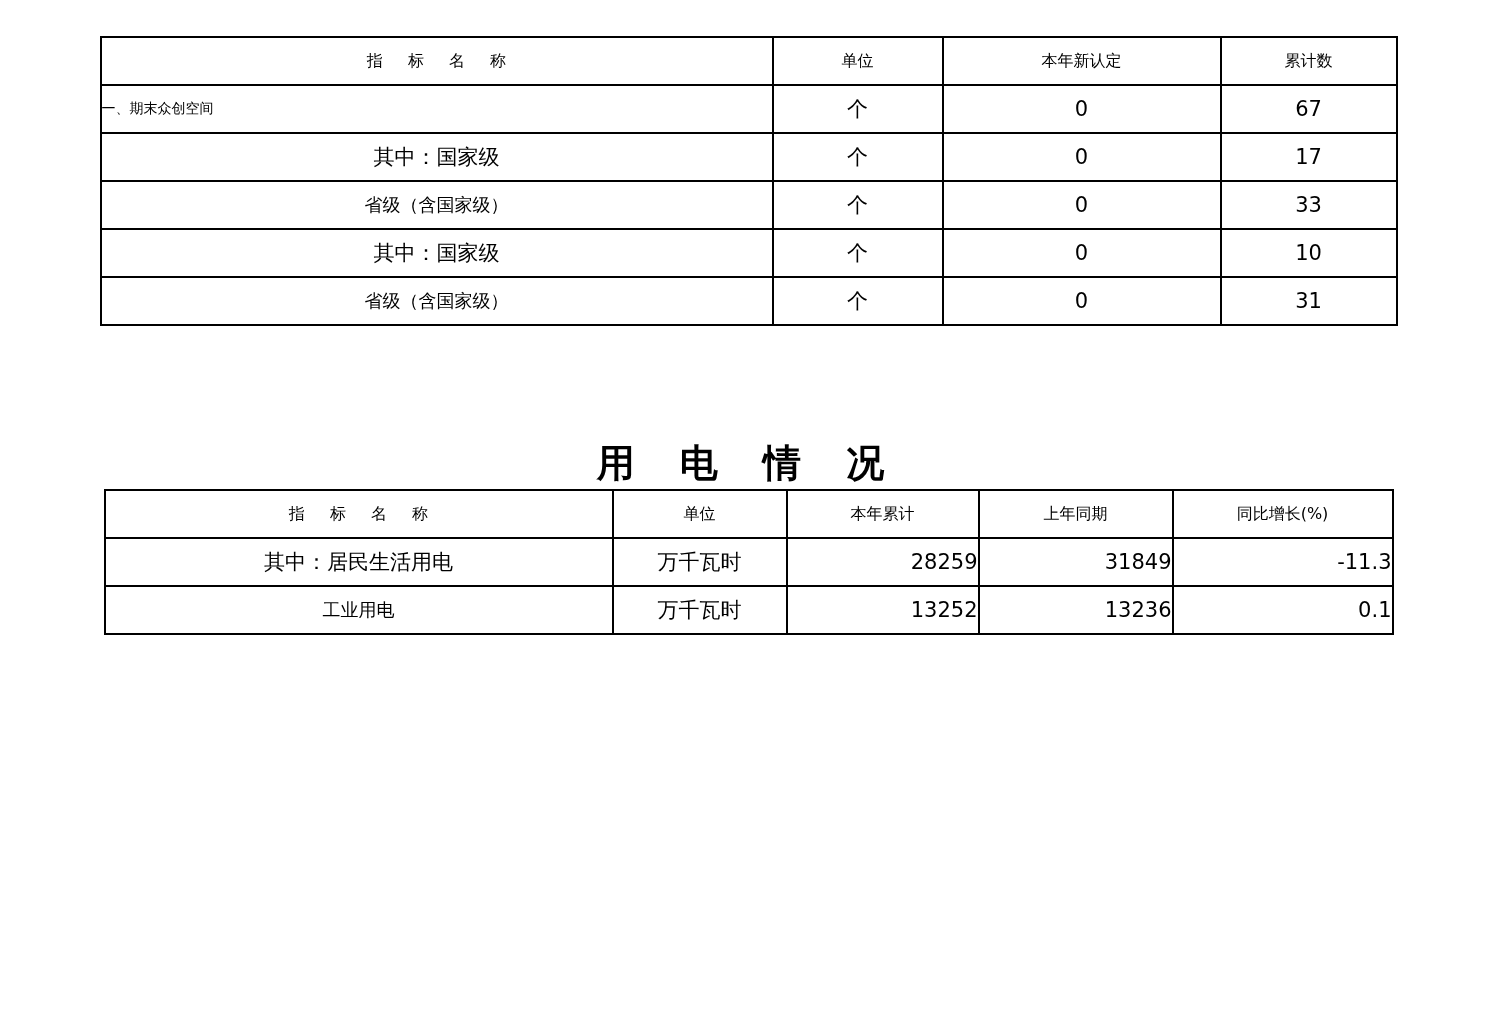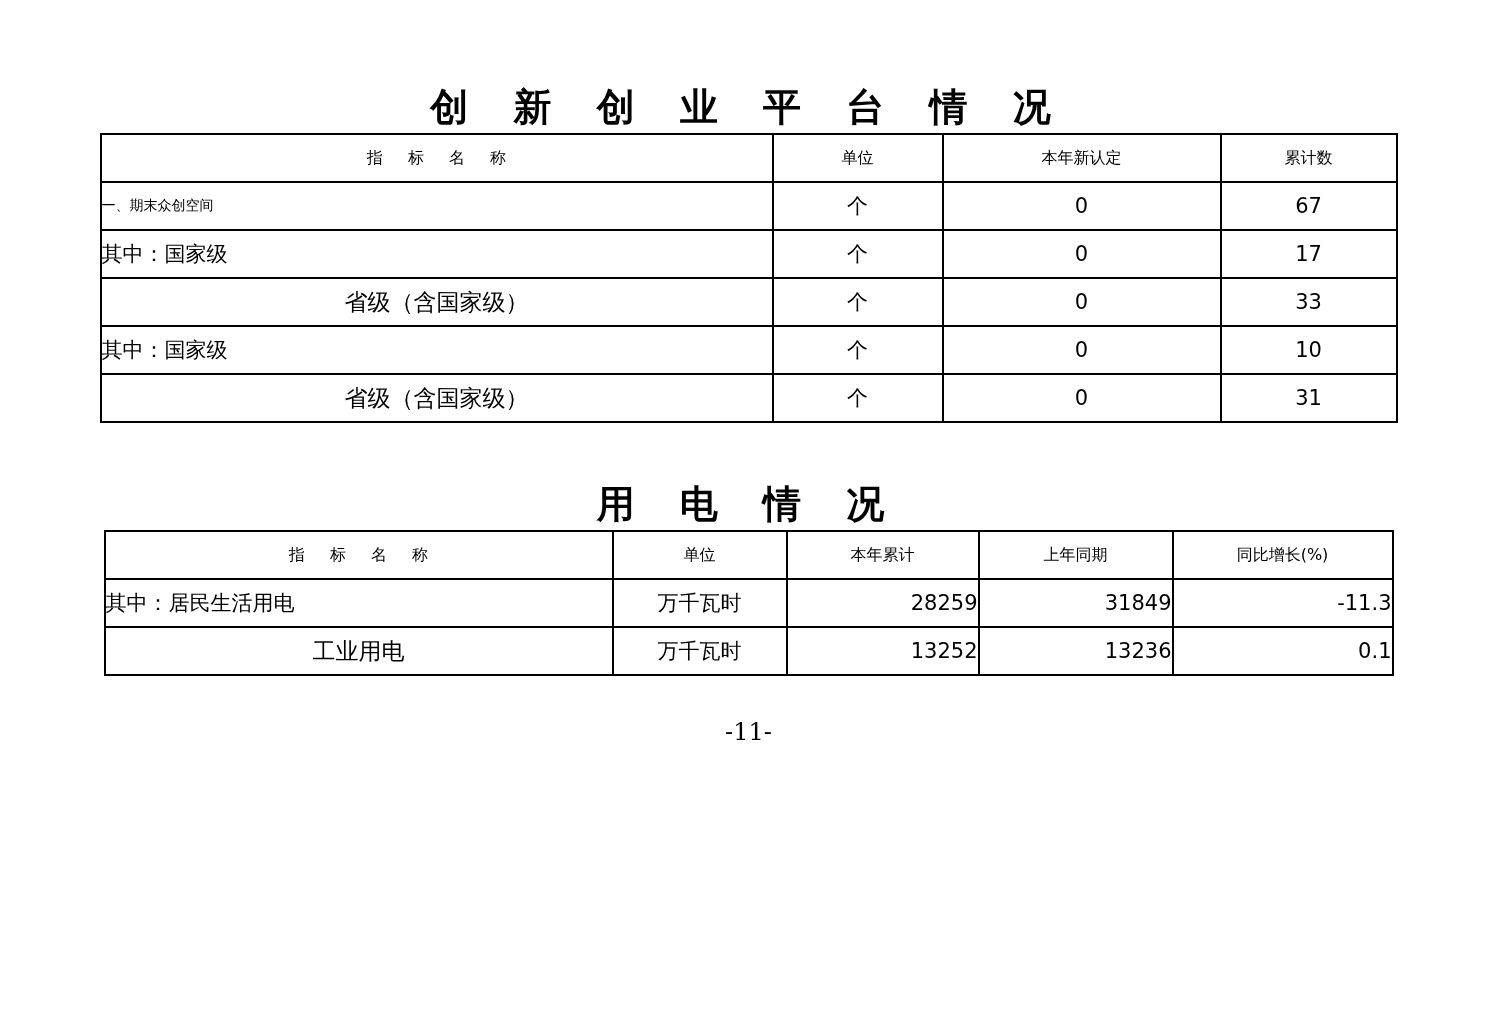--- a/index.html
+++ b/index.html
@@ -25,21 +25,21 @@
   
   .section-title {
     text-align: center;
     font-family: "DejaVu Sans", "Liberation Sans", sans-serif;
     font-weight: bold;
     font-size: 38px;
     letter-spacing: 16px;
     color: #000;
   }
   #title-1 { margin-top: 82px; }
-  #title-2 { margin-top: 56px; }
+  #title-2 { margin-top: 112px; }
 
   
   .tbl-wrap {
     display: flex;
     justify-content: center;
   }
   table.doc-table {
     border-collapse: collapse;
     table-layout: fixed;
     font-size: 21px;
@@ -60,27 +60,27 @@
   .hdr.spaced { letter-spacing: 10px; text-indent: 10px; }
 
   
   .lvl1 {
     font-weight: bold;
     font-size: 14px;
     text-align: left;
     padding-left: 14px;
   }
   .lvl2 {
-    text-align: left;
+    text-align: center;
     padding-left: 114px;
     font-size: 21px;
   }
   .lvl3 {
     text-align: center;
-    font-size: 23px;
+    font-size: 18px;
     padding-left: 30px;
   }
   .c { text-align: center; }
   .r { text-align: right; padding-right: 14px; }
 
   
   #table-platform { width: 1296px; }
   #table-platform col.c0 { width: 672px; }
   #table-platform col.c1 { width: 170px; }
   #table-platform col.c2 { width: 278px; }
@@ -114,21 +114,20 @@
     margin-top: 42px;
     font-family: "DejaVu Serif", "Liberation Serif", serif;
   }
 </style>
 </head>
 <body>
 
 <div class="page">
 
   <div id="section-platform">
-    <div class="section-title" id="title-1">创 新 创 业 平 台 情 况</div>
 
     <div class="tbl-wrap">
       <table class="doc-table" id="table-platform">
         <colgroup>
           <col class="c0">
             <col class="c1">
             <col class="c2">
             <col class="c3">
         </colgroup>
         <thead>
@@ -210,15 +209,14 @@
             <td class="r">13252</td>
             <td class="r">13236</td>
             <td class="r">0.1</td>
           </tr>
         </tbody>
       </table>
     </div>
 
   </div>
 
-  <div class="page-number">-11-</div>
 
 </div>
 
 </body></html>

